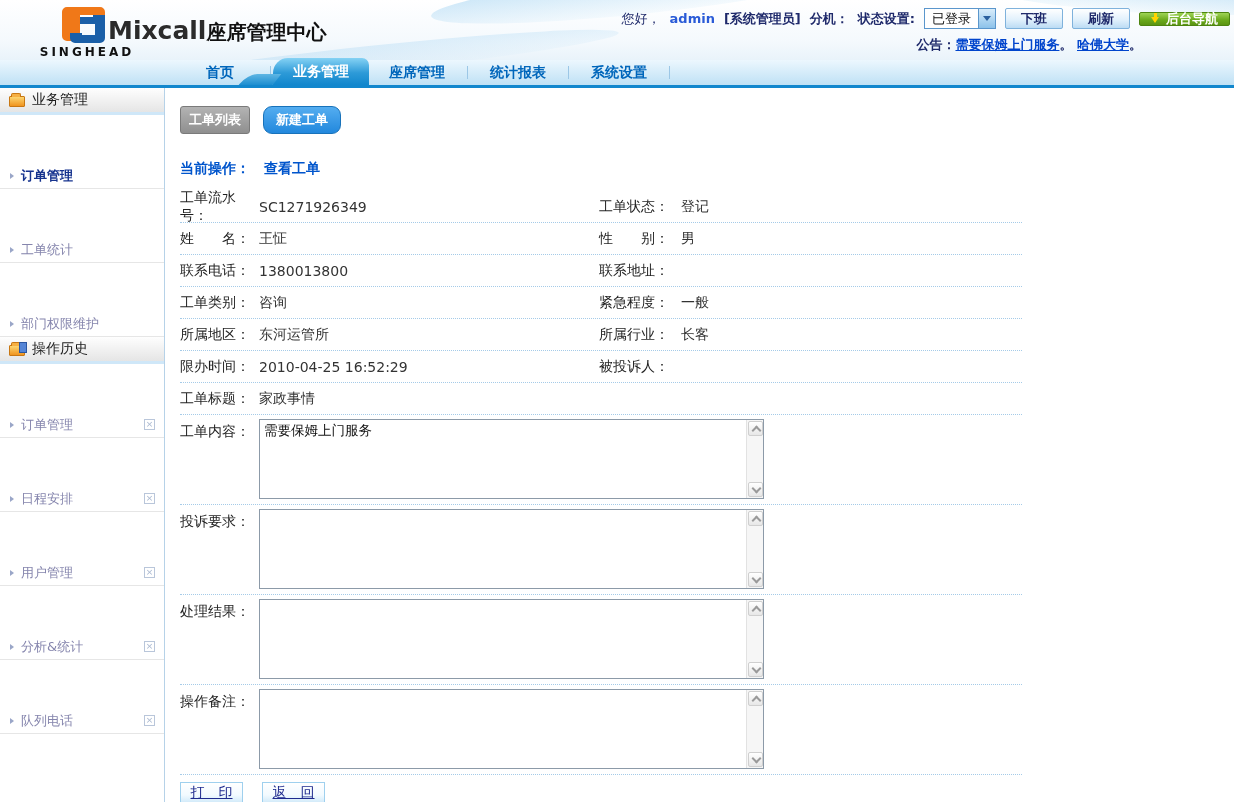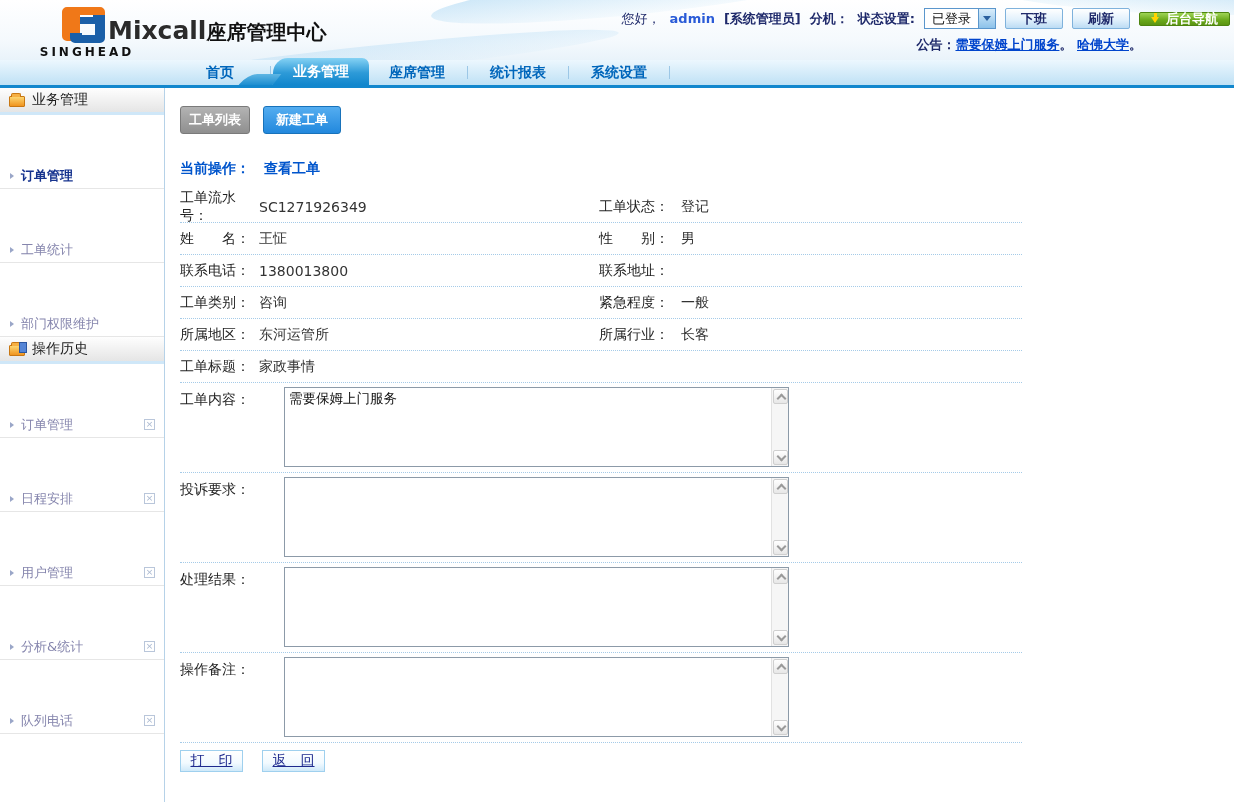--- a/index.html
+++ b/index.html
@@ -56,31 +56,31 @@
   .sb-item { height:26px; padding-left:10px; border-bottom:1px solid #e6e6e6; font-size:13px; color:#8585ad; display:flex; align-items:center; gap:7px; cursor:pointer;margin-top:48px; }
   .tri { width:0; height:0; border-left:4px solid #9aa6c8; border-top:3px solid transparent; border-bottom:3px solid transparent; flex:none; }
   .sb-item.selected .sb-label { color:#16338e; font-weight:bold; }
   .close-box { margin-left:auto; margin-right:9px; width:11px; height:11px; border:1px solid #b9c6da; color:#a9b8d0; font-size:9px; line-height:9px; text-align:center; cursor:pointer; flex:none; }
   .close-box::before { content:'×'; }
 
   
   .main { flex:1; padding:18px 0 0 15px; background:#fff; }
   .toolbar { display:flex; gap:13px; margin-bottom:26px; }
   .btn-gray { background:linear-gradient(#b3b3b3,#8f8f8f); border:1px solid #7a7a7a; color:#fff; font-size:13px; font-weight:bold; padding:4px 8px; border-radius:3px; font-family:inherit; cursor:pointer; }
-  .btn-blue { background:linear-gradient(#54adf0,#2288dd); border:1px solid #1872ba; color:#fff; font-size:13px; font-weight:bold; padding:4px 12px; border-radius:3px; font-family:inherit; cursor:pointer; }
+  .btn-blue { background:linear-gradient(#54adf0,#2288dd); border:1px solid #1872ba; color:#fff; font-size:13px; font-weight:bold; padding:4px 12px; border-radius:9px; font-family:inherit; cursor:pointer; }
   .breadcrumb { color:#0055cc; font-weight:bold; font-size:14px; margin-bottom:13px; display:flex; gap:14px; }
 
   .form { width:842px; }
   .frow { display:flex; align-items:center; height:32px; border-bottom:1px dotted #a5cbe8; font-size:14px; }
   .flabel { color:#1f1f1f; flex:none; }
   .fl1 { width:79px; } .fv1 { width:340px; color:#333; }
   .fl2 { width:82px; } .fv2 { flex:1; color:#333; }
   .fv-title { flex:1; color:#333; }
 
-  .ta-row { display:flex; border-bottom:1px dotted #a5cbe8; padding:4px 0 5px 0;gap:25px; }
+  .ta-row { display:flex; border-bottom:1px dotted #a5cbe8; padding:4px 0 5px 0; }
   .ta-row .flabel { padding-top:4px; }
   .ta-wrap { position:relative; width:505px; height:80px; border:1px solid #8c9aa8; background:#fff; }
   .ta-wrap textarea { width:100%; height:100%; border:none; resize:none; overflow:hidden; outline:none; font-family:"DejaVu Sans","Liberation Sans",sans-serif; font-size:13.5px; color:#111; padding:2px 21px 2px 4px; background:transparent; }
   .sb-track { position:absolute; right:0; top:0; bottom:0; width:17px; background:#f6f6f6; border-left:1px solid #e2e2e2; }
   .sb-btn { position:absolute; width:15px; height:15px; left:0.5px; background:linear-gradient(#ffffff,#e7e7e7); border:1px solid #cfcfcf; border-radius:2px; cursor:pointer; }
   .sb-btn.up { top:1px; } .sb-btn.down { bottom:1px; }
   .sb-btn.up::before { content:''; position:absolute; left:4px; top:5px; width:5px; height:5px; border-top:2px solid #9a9a9a; border-left:2px solid #9a9a9a; transform:rotate(45deg); }
   .sb-btn.down::before { content:''; position:absolute; left:4px; top:2px; width:5px; height:5px; border-bottom:2px solid #9a9a9a; border-right:2px solid #9a9a9a; transform:rotate(45deg); }
 
   .footer-btns { display:flex; gap:19px; margin-top:7px; }
@@ -233,20 +233,26 @@
         <span class="flabel fl2">紧急程度：</span>
         <span class="fv2">一般</span>
       </div>
       <div class="frow">
         <span class="flabel fl1">所属地区：</span>
         <span class="fv1">东河运管所</span>
         <span class="flabel fl2">所属行业：</span>
         <span class="fv2">长客</span>
       </div>
       <div class="frow">
+        <span class="flabel fl1">限办时间：</span>
+        <span class="fv1">2010-04-25 16:52:29</span>
+        <span class="flabel fl2">被投诉人：</span>
+        <span class="fv2"></span>
+      </div>
+      <div class="frow">
         <span class="flabel fl1">工单标题：</span>
         <span class="fv-title">家政事情</span>
       </div>
 
       <div class="ta-row">
         <span class="flabel fl1">工单内容：</span>
         <div class="ta-wrap">
           <textarea style="">需要保姆上门服务</textarea>
           <div class="sb-track">
             <span class="sb-btn up"></span>

